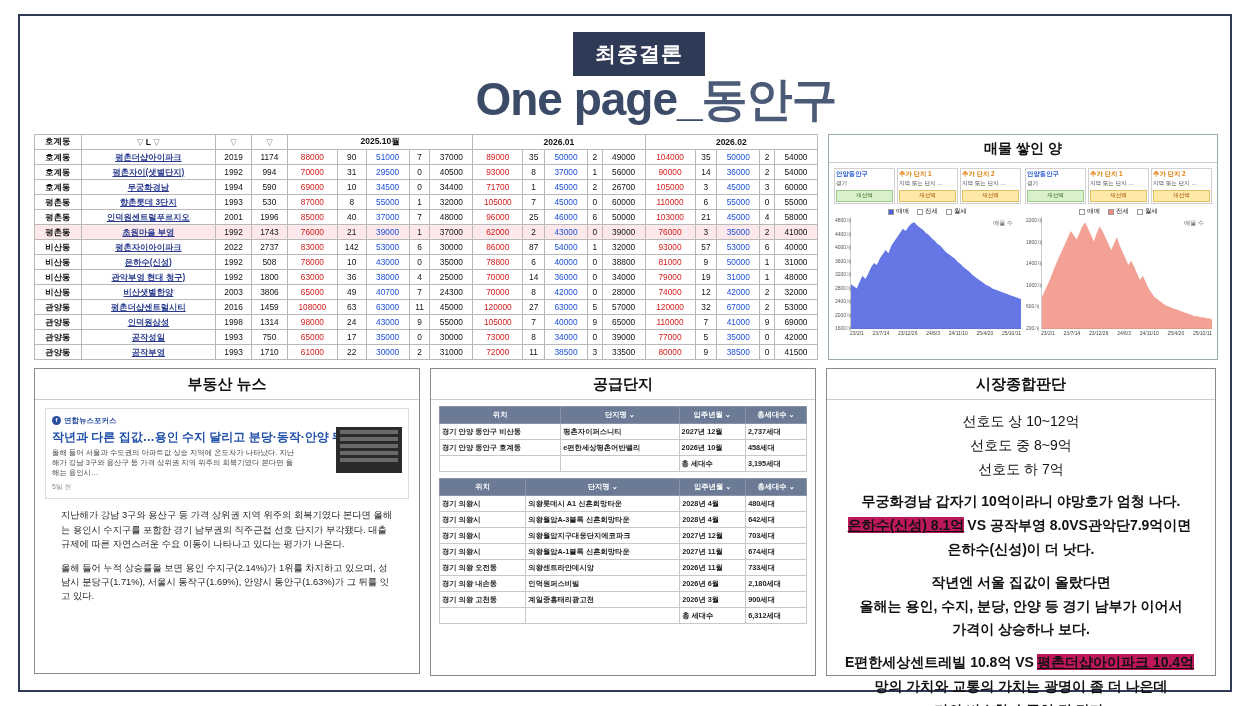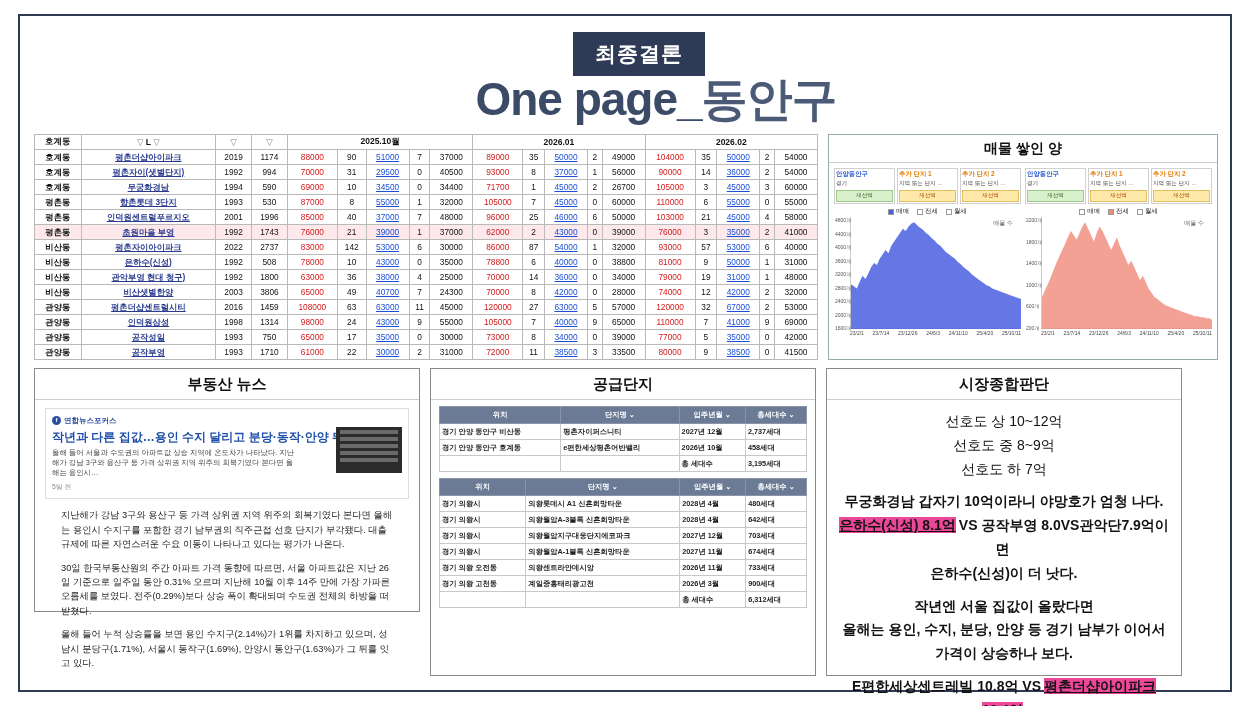--- a/index.html
+++ b/index.html
@@ -33,21 +33,21 @@
   .tablebox { width: 800px; }
   table.maint { border-collapse: collapse; width: 100%; font-size: 8.3px; }
   table.maint th, table.maint td {
     border: 1px solid #b9b9b9; padding: 1px 2px; text-align:center;
     white-space: nowrap; height: 15px;
   }
   table.maint thead th { background:#fff; font-weight: bold; font-size: 8.5px; }
   .hdr-filter { color:#888; font-weight: normal; }
   td.dong { font-weight: bold; background:#fff; }
   td.name { text-decoration: underline; color:#2b3c8f; font-weight:bold; }
-  td.blue { color:#1b4fd8;text-decoration:underline; }
+  td.blue { color:#1b4fd8; }
   td.red  { color:#d41a1a; }
   tr.hl td { background:#fde9ec; }
   
   .chartpanel {
     width: 390px; border:1px solid #9aa; background:#fff;
   }
   .panel-title {
     text-align:center; font-weight:bold; font-size:14px; padding:5px 0 4px;
     border-bottom:1px solid #ccc; background:#fff;
   }
@@ -66,23 +66,23 @@
   .legend { display:flex; justify-content:center; gap:8px; font-size:6.4px; margin:3px 0 1px; }
   .legend span { display:inline-flex; align-items:center; gap:2px; }
   .sw { width:6px; height:6px; display:inline-block; border:1px solid #999;}
   .plot { position:relative; height:112px; border-left:1px solid #ccc; border-bottom:1px solid #ccc; margin-left:16px;}
   .ylab { position:absolute; left:-16px; font-size:5px; color:#555; }
   .plot .caption { position:absolute; right:8px; top:2px; font-size:6px; color:#555;}
   .xaxis { font-size:5px; color:#444; margin-left:16px; display:flex; justify-content:space-between; padding-top:1px;}
   
   .bottomrow { display:flex; gap:10px; padding: 8px 12px 0 14px; }
   .box { border:1px solid #8a8a8a; background:#fff; }
-  .newsbox { width: 386px; height: 244px; }
+  .newsbox { width: 386px; height: 306px; }
   .supplybox { width: 386px; height: 308px; }
-  .judgebox { width: 356px; height: 308px; }
+  .judgebox { width: 390px; height: 308px; }
   .box h3 {
     margin:0; text-align:center; font-size:15px; font-weight:bold;
     padding:6px 0 5px; border-bottom:1px solid #ccc;
   }
   .news-inner { padding: 8px 10px; font-size:9.2px; line-height:1.5; color:#222;}
   .news-card { border:1px solid #ddd; padding:6px; position:relative; min-height:78px;}
   .news-src { font-size:7.5px; color:#2b4fa0; font-weight:bold; display:flex; align-items:center; gap:3px;}
   .news-src .dot { width:9px;height:9px;border-radius:50%;background:#2b4fa0;color:#fff;font-size:6px;display:inline-flex;align-items:center;justify-content:center;}
   .news-head { color:#1f4fa8; font-size:12px; font-weight:bold; margin:4px 0 3px; line-height:1.25;}
   .news-sub { font-size:7.4px; color:#444; line-height:1.35; width:248px;}
@@ -90,21 +90,21 @@
   .news-thumb { position:absolute; right:6px; top:18px; width:66px; height:46px; background:#2b2b2b; }
   .news-thumb .bar { height:4px; margin:3px 4px; background:#6a6a6a;}
   .news-p { margin:9px 16px 0; font-size:9.3px; line-height:1.55; }
   
   .sup-wrap { padding:6px 8px; }
   table.sup { border-collapse:collapse; width:100%; font-size:7.3px;border-radius:7px; }
   table.sup th { background:#6b7b96; color:#fff; border:1px solid #8a93a8; padding:3px 2px; font-weight:bold;}
   table.sup td { border:1px solid #c8c8c8; padding:2.5px 2px; font-weight:bold; color:#222;}
   
   .judge-inner { padding:10px 12px; font-size:14px; text-align:center; line-height:1.7; color:#111;}
-  .hl-y { background:#ec4899; }
+  .hl-y { background:#be185d; }
   .u { text-decoration: underline; }
 </style>
 </head>
 <body>
 
 <div class="page">
 
   <div class="header">
     <div class="badge">최종결론</div>
     <div class="bigtitle">
@@ -544,21 +544,20 @@
           <div class="news-date">5일 전</div>
           <div class="news-thumb">
             <div class="bar"></div>
               <div class="bar"></div>
               <div class="bar"></div>
               <div class="bar"></div>
               <div class="bar"></div>
           </div>
         </div>
         <p class="news-p">지난해가 강남 3구와 용산구 등 가격 상위권 지역 위주의 회복기였다 본다면 올해는 용인시 수지구를 포함한 경기 남부권의 직주근접 선호 단지가 부각됐다. 대출 규제에 따른 자연스러운 수요 이동이 나타나고 있다는 평가가 나온다.</p>
-        <p class="news-p">30일 한국부동산원의 주간 아파트 가격 동향에 따르면, 서울 아파트값은 지난 26일 기준으로 일주일 동안 0.31% 오르며 지난해 10월 이후 14주 만에 가장 가파른 오름세를 보였다. 전주(0.29%)보다 상승 폭이 확대되며 수도권 전체의 하방을 떠받쳤다.</p>
         <p class="news-p">올해 들어 누적 상승률을 보면 용인 수지구(2.14%)가 1위를 차지하고 있으며, 성남시 분당구(1.71%), 서울시 동작구(1.69%), 안양시 동안구(1.63%)가 그 뒤를 잇고 있다.</p>
       </div>
     </div>
 
     <div class="box supplybox">
       <h3>공급단지</h3>
       <div class="sup-wrap">
         <table class="sup">
           <thead>
               <tr id="sup1-head">
@@ -624,20 +623,26 @@
                 <td>2027년 11월</td>
                 <td>674세대</td>
               </tr>
               <tr>
                 <td>경기 의왕 오전동</td>
                 <td>의왕센트라안데시앙</td>
                 <td>2026년 11월</td>
                 <td>733세대</td>
               </tr>
               <tr>
+                <td>경기 의왕 내손동</td>
+                <td>인덕원퍼스비빌</td>
+                <td>2026년 6월</td>
+                <td>2,180세대</td>
+              </tr>
+              <tr>
                 <td>경기 의왕 고천동</td>
                 <td>계일중흥태리광고천</td>
                 <td>2026년 3월</td>
                 <td>900세대</td>
               </tr>
               <tr>
                 <td></td>
                 <td></td>
                 <td>총 세대수</td>
                 <td>6,312세대</td>

